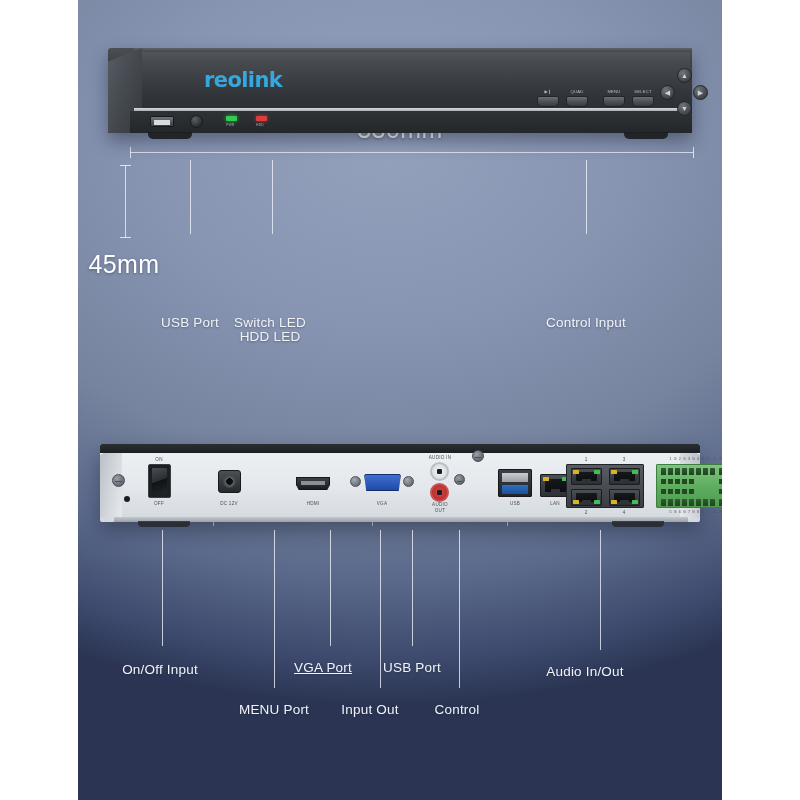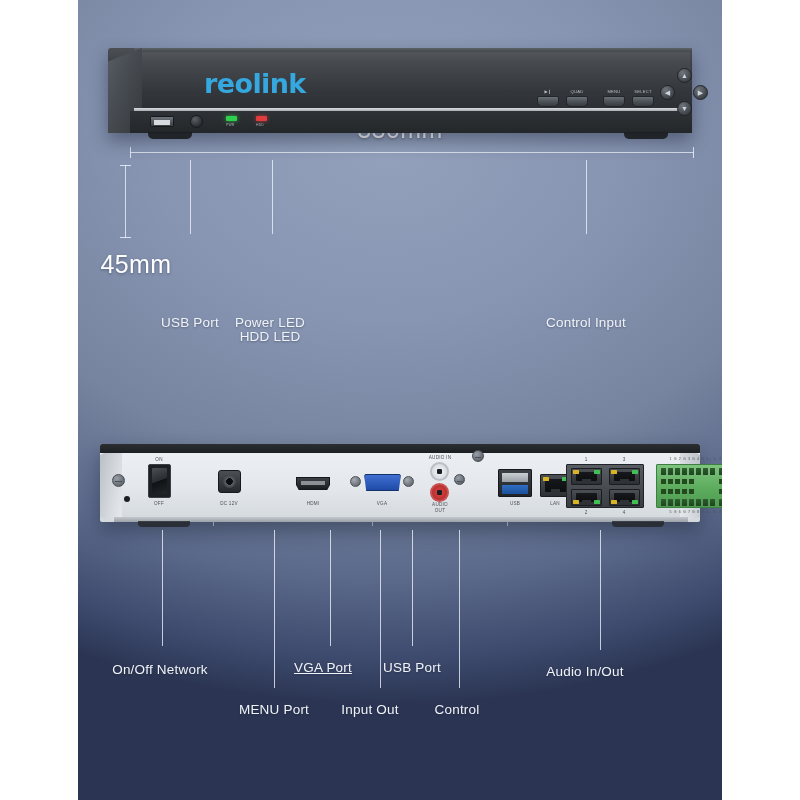--- a/index.html
+++ b/index.html
@@ -96,21 +96,21 @@
     background: linear-gradient(180deg,#2e3236 0%, #24272a 100%);
   }
   .front-foot {
     position: absolute; bottom: -6px; width: 44px; height: 7px;
     background: #1b1e21; border-radius: 0 0 5px 5px; opacity: .92;
   }
 
   .logo {
     position: absolute; left: 96px; top: 20px;
     color: #35a8df;
-    font-size: 27px; letter-spacing: -.6px; font-weight: 700;
+    font-size: 21px; letter-spacing: -.6px; font-weight: 700;
     font-family: "DejaVu Sans", sans-serif;
   }
 
   .usb-front {
     position: absolute; left: 42px; top: 68px;
     width: 24px; height: 11px;
     background: linear-gradient(180deg,#6f757c,#3c4045);
     border: 1px solid #16181b; border-radius: 1.5px;
   }
   .usb-front::after {
@@ -335,21 +335,21 @@
 </head>
 <body>
 
 <div id="stage">
 
   <div class="dimtext" style="left:322px; top:115px;">330mm</div>
   <div class="dimline-h" style="left:52px; top:152px; width:564px;"></div>
   <div class="dimtick-v" style="left:52px; top:147px;"></div>
   <div class="dimtick-v" style="left:615px; top:147px;"></div>
 
-  <div class="dimtext" style="left:58px; top:250px;">45mm</div>
+  <div class="dimtext" style="left:46px; top:250px;">45mm</div>
   <div class="dimline-v" style="left:47px; top:165px; height:73px;"></div>
   <div class="dimtick-h" style="left:42px; top:165px;"></div>
   <div class="dimtick-h" style="left:42px; top:237px;"></div>
 
   <div id="front">
     <div class="front-body"></div>
     <div class="front-face-sheen"></div>
     <div class="front-top-edge"></div>
     <div class="front-cheek"></div>
     <div class="front-silver-strip"></div>
@@ -384,21 +384,21 @@
       <div class="arr" style="left:0; top:17px;">◀</div>
       <div class="arr" style="left:33px; top:17px;">▶</div>
       <div class="arr" style="left:17px; top:33px;">▼</div>
     </div>
   </div>
 
   <div class="leader" style="left:112px; top:160px; height:74px;"></div>
   <div class="lbl ctr" style="left:112px; top:315px;">USB Port</div>
 
   <div class="leader" style="left:194px; top:160px; height:74px;"></div>
-  <div class="lbl ctr" style="left:192px; top:315px;">Power LED</div>
+  <div class="lbl ctr" style="left:192px; top:315px;">Switch LED</div>
   <div class="lbl ctr" style="left:192px; top:329px;">HDD LED</div>
 
   <div class="leader" style="left:508px; top:160px; height:74px;"></div>
   <div class="lbl ctr" style="left:508px; top:315px;">Control Input</div>
 
   <div class="lbl ctr" style="left:135px; top:464px;">Power Input</div>
   <div class="leader" style="left:135px; top:484px; height:42px;"></div>
 
   <div class="lbl ctr" style="left:294px; top:464px;">Audio In</div>
   <div class="leader" style="left:294px; top:484px; height:42px;"></div>
@@ -524,21 +524,21 @@
         <div class="tscrew" style="left:46px; top:34px;"></div>
           <div class="tscrew" style="left:53px; top:34px;"></div>
         <div class="tscrew" style="left:62px; top:34px;"></div>
 
       </div>
     </div>
     <div class="tlabel" style="left:600px; top:66px;">5  G  6  G  7  G  8  G  3+ 3- 4+ 4-</div>
   </div>
 
   <div class="leader" style="left:84px; top:530px; height:116px;"></div>
-  <div class="lbl ctr" style="left:82px; top:662px;">On/Off Network</div>
+  <div class="lbl ctr" style="left:82px; top:662px;">On/Off Input</div>
 
   <div class="leader" style="left:196px; top:530px; height:158px;"></div>
   <div class="lbl ctr" style="left:196px; top:702px;">MENU Port</div>
 
   <div class="leader" style="left:252px; top:530px; height:116px;"></div>
   <div class="lbl ctr" style="left:245px; top:660px;text-decoration:underline;">VGA Port</div>
 
   <div class="leader" style="left:302px; top:530px; height:158px;"></div>
   <div class="lbl ctr" style="left:292px; top:702px;">Input Out</div>
 

